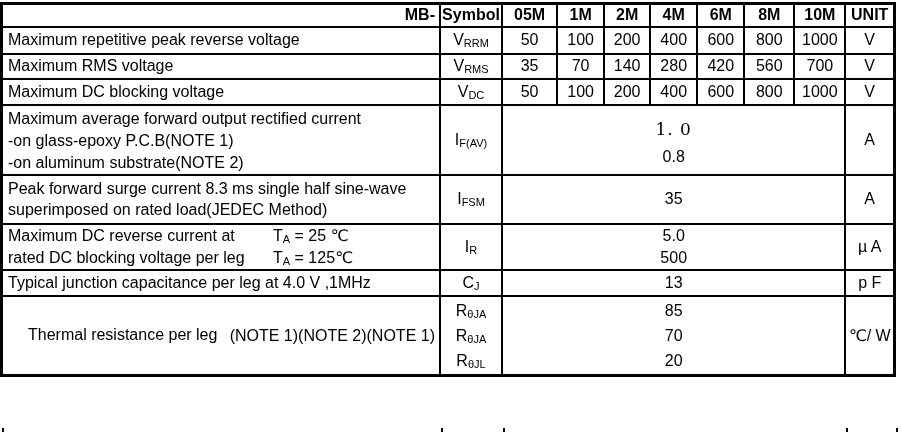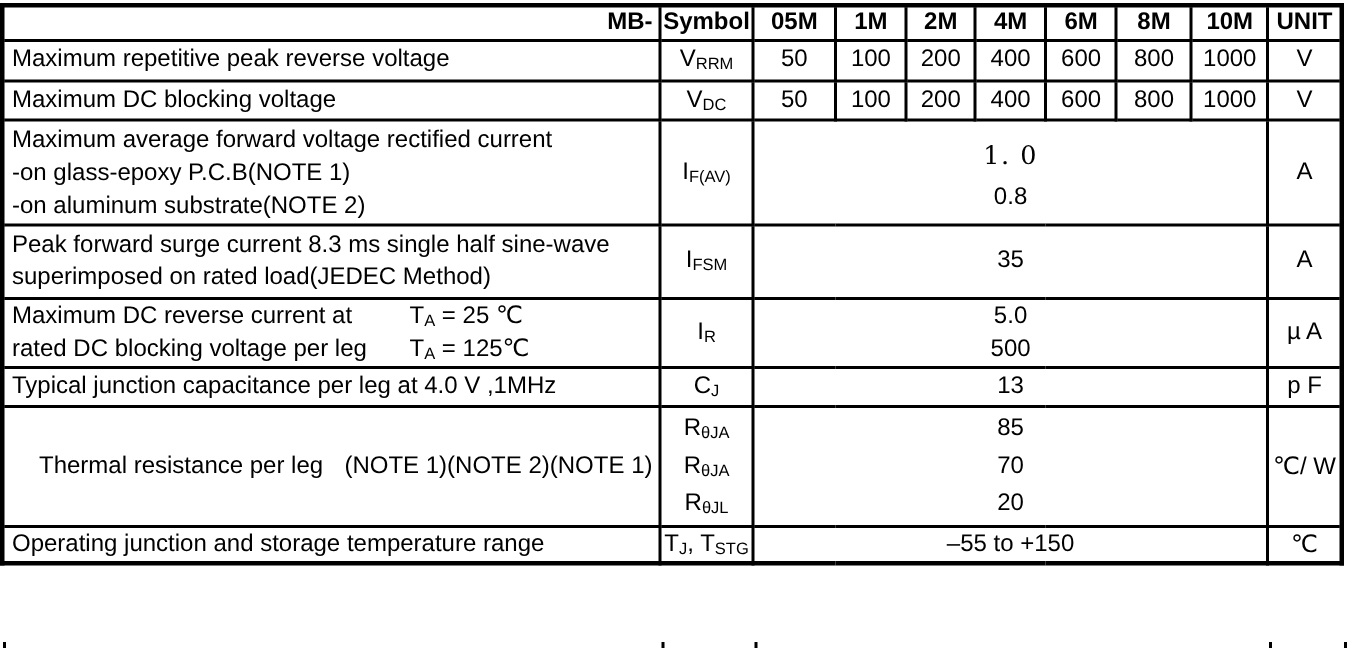--- a/index.html
+++ b/index.html
@@ -78,37 +78,49 @@
     <td class="num">50</td>
     <td class="num">100</td>
     <td class="num">200</td>
     <td class="num">400</td>
     <td class="num">600</td>
     <td class="num">800</td>
     <td class="num">1000</td>
     <td class="unit">V</td>
   </tr>
 
+  <tr class="h-r2">
+    <td class="desc nowrap">Maximum RMS voltage</td>
+    <td class="sym"><span><span>V</span><sub>RMS</sub></span></td>
+    <td class="num">35</td>
+    <td class="num">70</td>
+    <td class="num">140</td>
+    <td class="num">280</td>
+    <td class="num">420</td>
+    <td class="num">560</td>
+    <td class="num">700</td>
+    <td class="unit">V</td>
+  </tr>
 
   <tr class="h-r3">
     <td class="desc nowrap">Maximum DC blocking voltage</td>
     <td class="sym"><span><span>V</span><sub>DC</sub></span></td>
     <td class="num">50</td>
     <td class="num">100</td>
     <td class="num">200</td>
     <td class="num">400</td>
     <td class="num">600</td>
     <td class="num">800</td>
     <td class="num">1000</td>
     <td class="unit">V</td>
   </tr>
 
   <tr class="h-r4">
     <td class="desc vtop">
-      <div class="line">Maximum average forward voltage rectified current</div>
+      <div class="line">Maximum average forward output rectified current</div>
       <div class="line right-ind">-on glass-epoxy P.C.B(NOTE 1)</div>
       <div class="line right-ind">-on aluminum substrate(NOTE 2)</div>
     </td>
     <td class="sym"><span><span>I</span><sub>F(AV)</sub></span></td>
     <td class="num" colspan="7">
       <div class="v4a">1. 0</div>
       <div class="v4b">0.8</div>
     </td>
     <td class="unit">A</td>
   </tr>
@@ -144,47 +156,41 @@
   <tr class="h-r8">
     <td class="desc nowrap">Typical junction capacitance per leg at 4.0 V ,1MHz</td>
     <td class="sym"><span><span>C</span><sub>J</sub></span></td>
     <td class="num" colspan="7">13</td>
     <td class="unit">p F</td>
   </tr>
 
   <tr class="h-r9">
     <td class="desc" style="padding-left:0;">
       <div class="r9wrap">
-        <span class="r9label" style="padding-left:23px;">Thermal resistance per leg</span>
+        <span class="r9label" style="padding-left:5px;margin-left:20px;">Thermal resistance per leg</span>
         <span class="r9notes">
           <span>(NOTE 1)</span>
           <span>(NOTE 2)</span>
           <span>(NOTE 1)</span>
         </span>
       </div>
     </td>
     <td class="sym">
       <div class="v3line"><span>R</span><sub>θJA</sub></div>
       <div class="v3line"><span>R</span><sub>θJA</sub></div>
       <div class="v3line"><span>R</span><sub>θJL</sub></div>
     </td>
     <td class="num" colspan="7">
       <div class="v3line">85</div>
       <div class="v3line">70</div>
       <div class="v3line">20</div>
     </td>
     <td class="unit">℃/ W</td>
   </tr>
 
-  <tr class="h-r10">
-    <td class="desc nowrap">Operating junction and storage temperature range</td>
-    <td class="sym nowrap"><span><span>T</span><sub>J</sub><span>, </span><span>T</span><sub>STG</sub></span></td>
-    <td class="num" colspan="7">–55 to +150</td>
-    <td class="unit">℃</td>
-  </tr>
 </tbody>
     </table>
 
 <div class="stub" style="left:2px"></div>
 <div class="stub" style="left:441px"></div>
 <div class="stub" style="left:503px"></div>
 <div class="stub" style="left:846px"></div>
 <div class="stub" style="left:896px"></div>
 </div>
 

